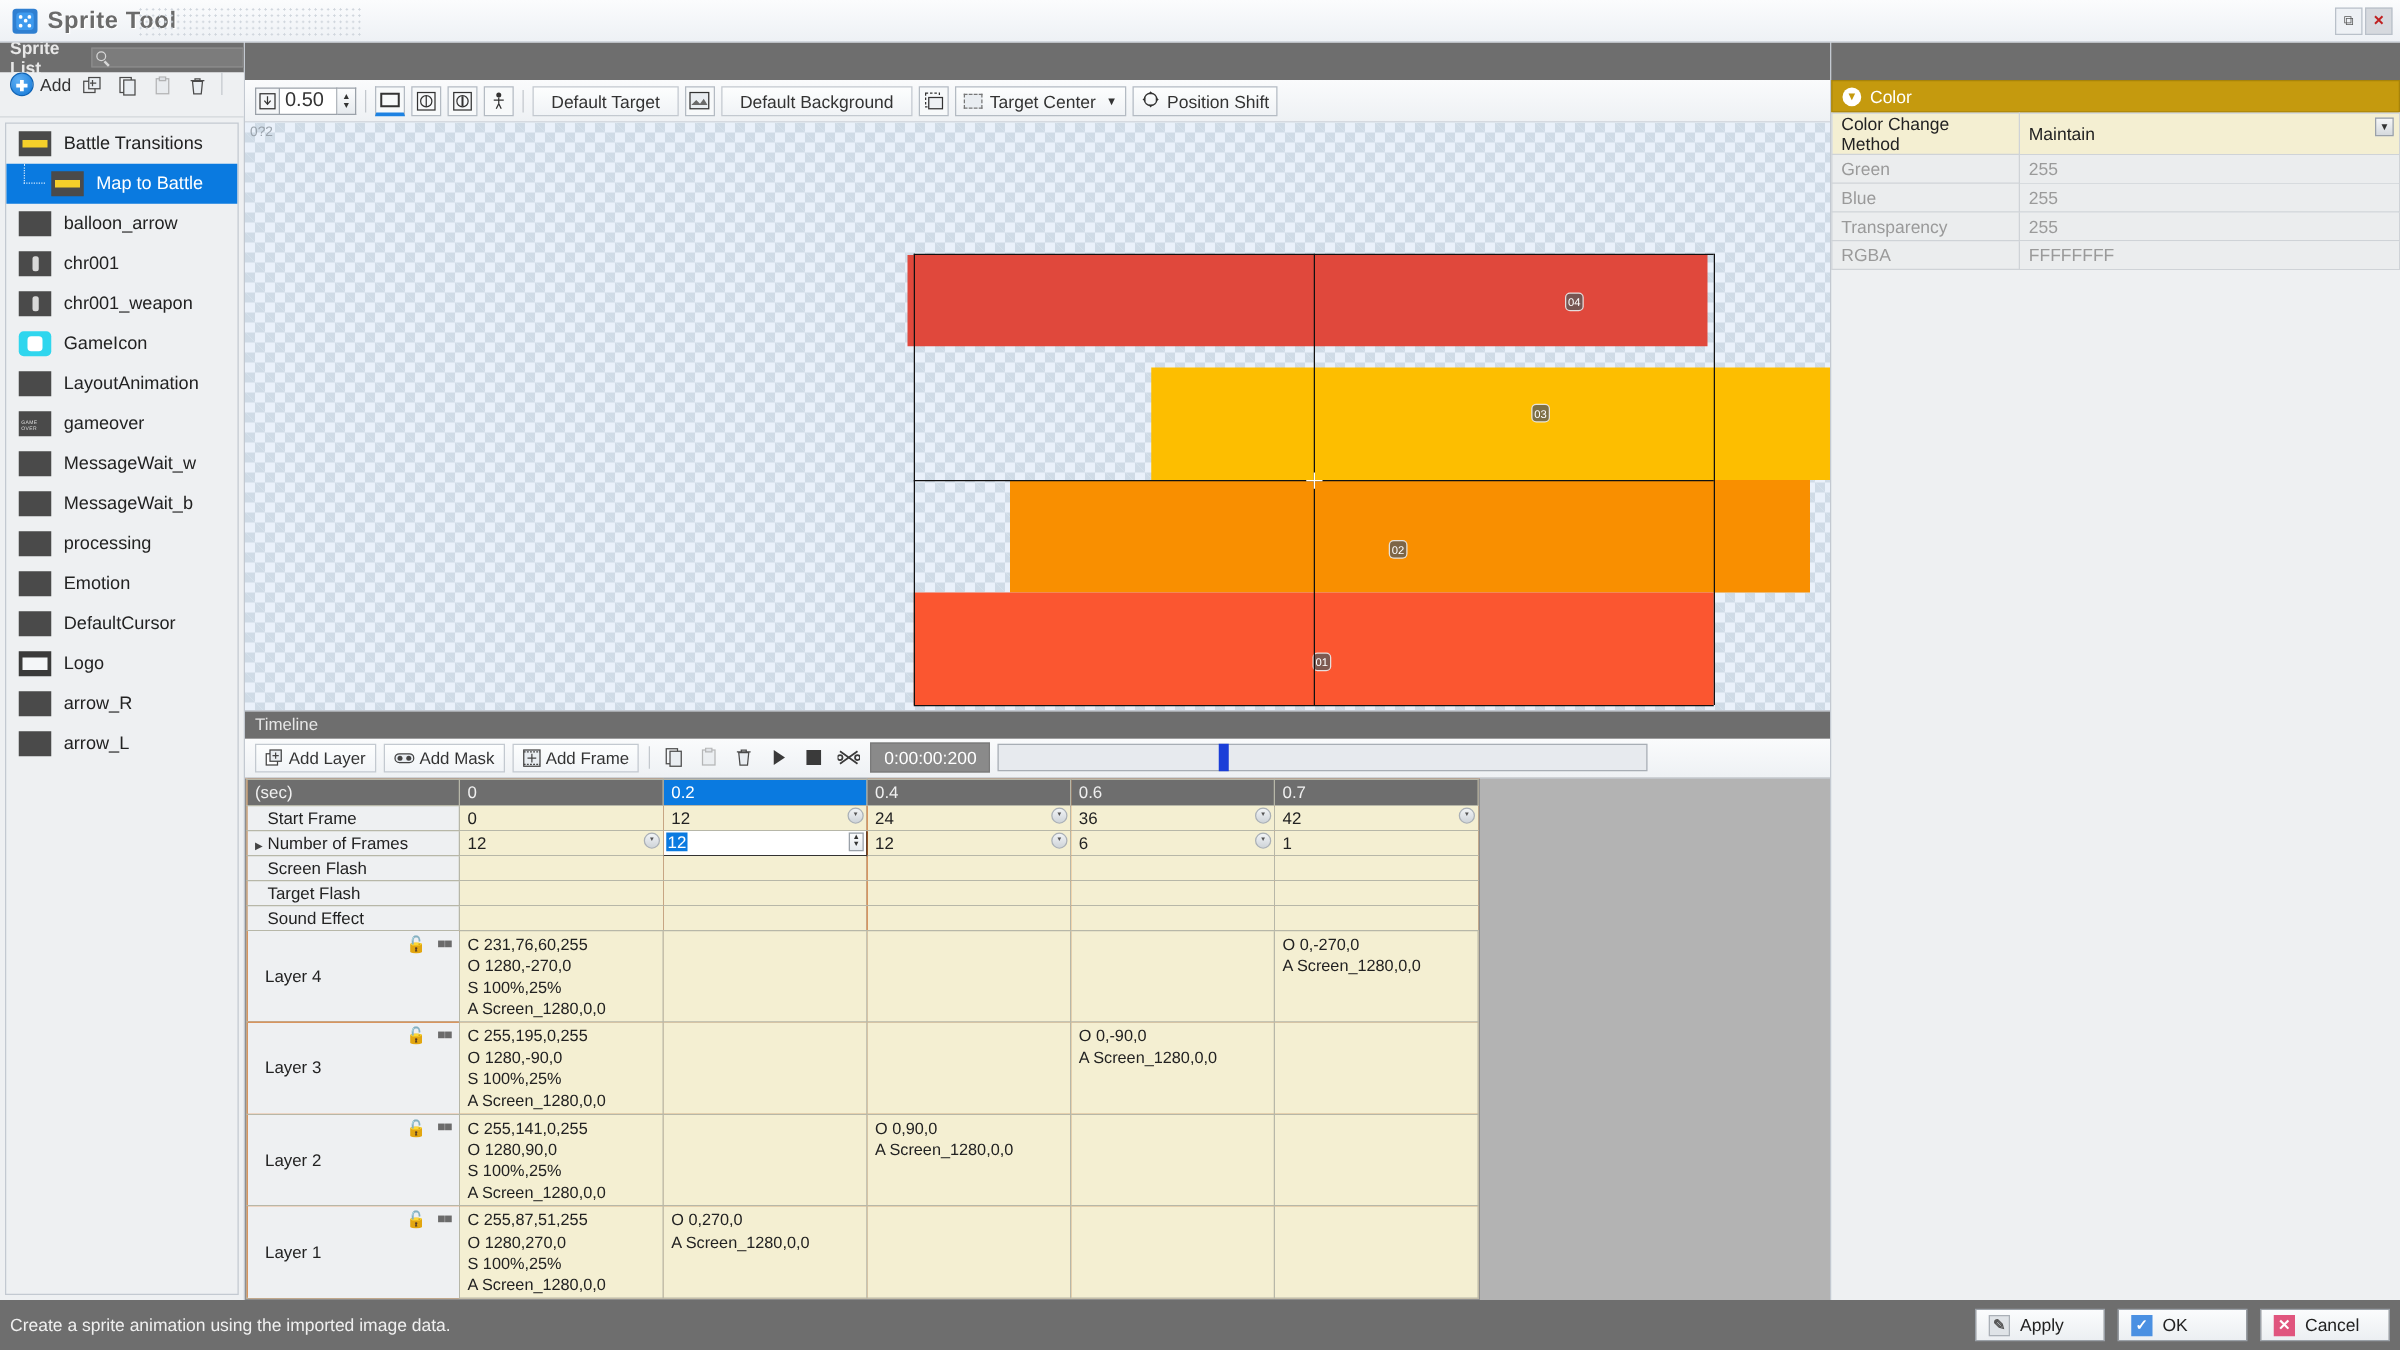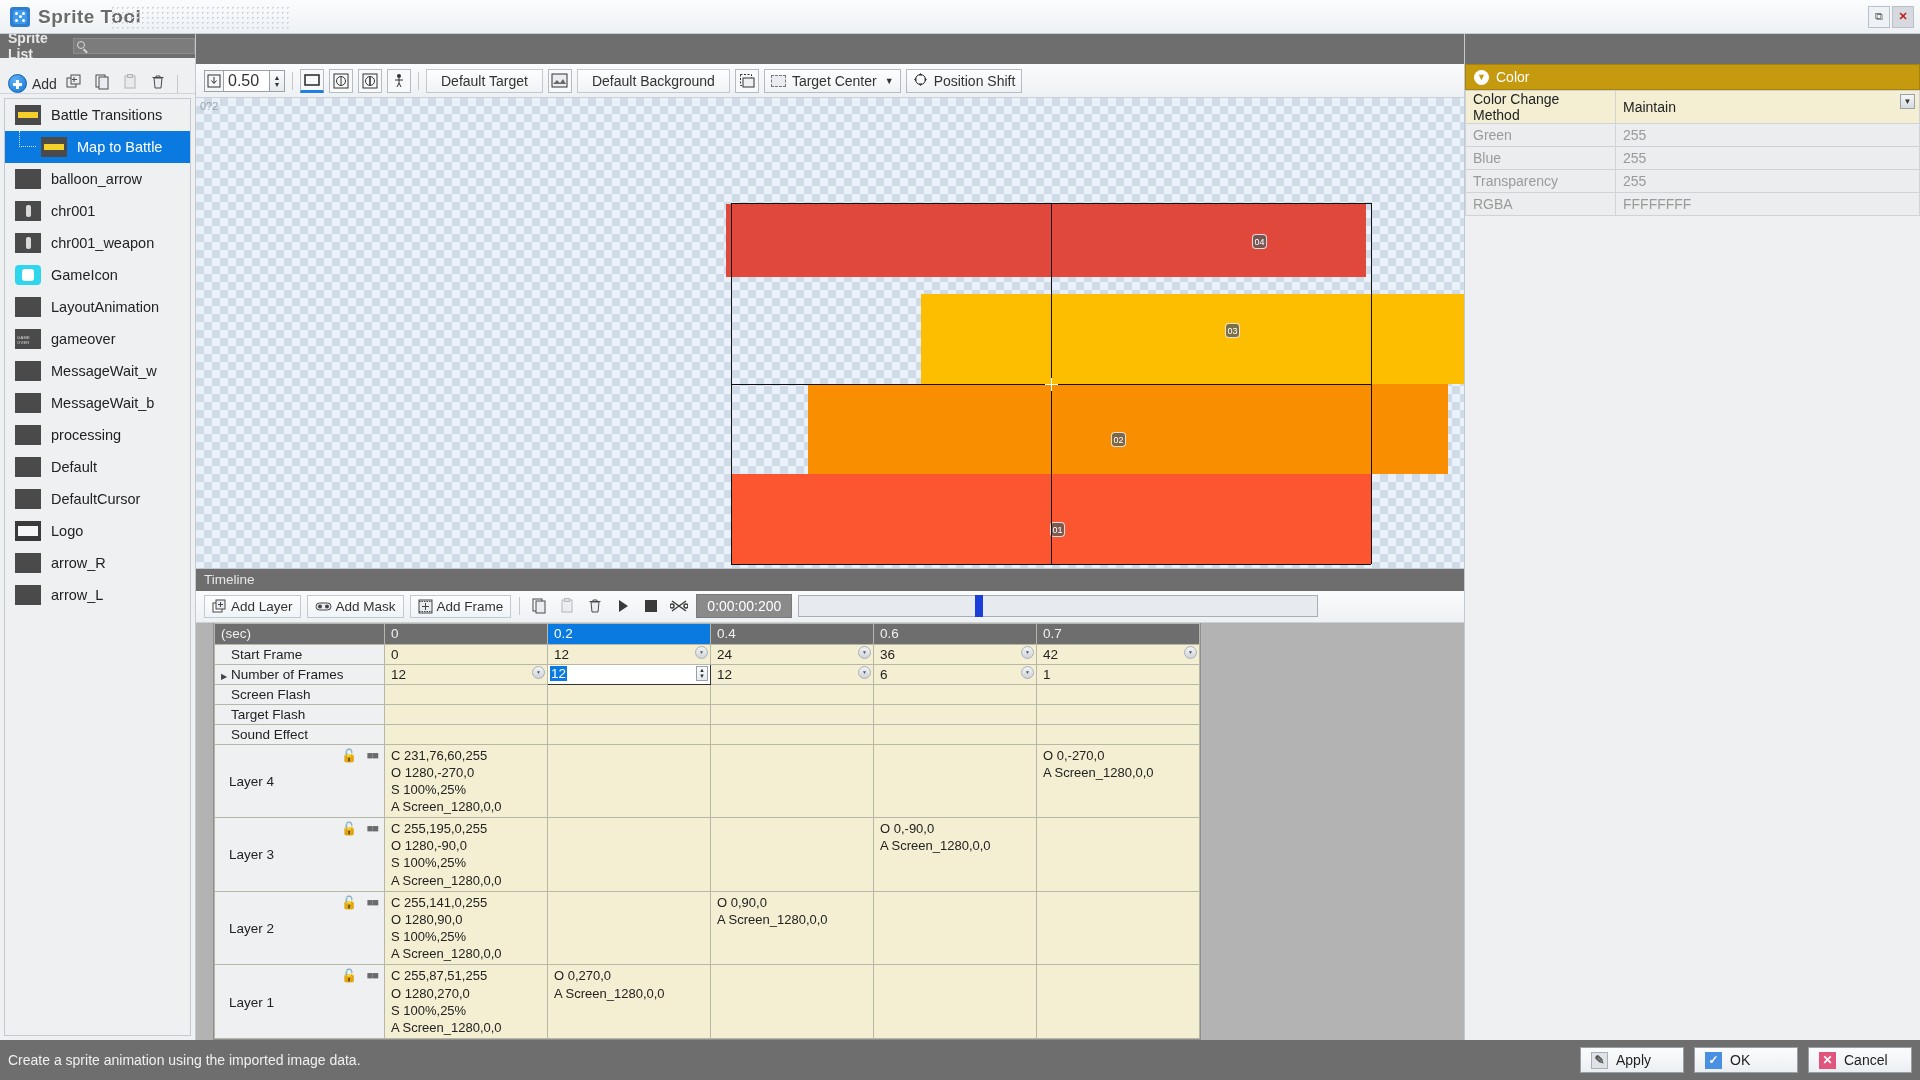--- a/index.html
+++ b/index.html
@@ -45,21 +45,21 @@
   .sidebar { width: 196px; flex: none; display: flex; flex-direction: column;
              border-right: 1px solid #c3c9d1; background: #eef0f2; }
   .sidebar-header { height: 24px; background: #6e6e6e; display: flex; align-items: center;
                     padding-left: 8px; color: #e8e8e8; font-size: 14px; font-weight: bold; }
   .sl-search { width: 150px; height: 16px; margin-left: 10px; background: #7c7c7c;
                border: 1px solid #8d8d8d; position: relative; }
   .sl-search .mag { position:absolute; left:3px; top:2px; width:8px;height:8px;
                     border:1.5px solid #d8d8d8;border-radius:50%; }
   .sl-search .mag::after{content:'';position:absolute;right:-4px;bottom:-3px;width:5px;height:1.5px;
                     background:#d8d8d8;transform:rotate(45deg);}
-  .sidebar-toolbar { height: 36px; display: flex; align-items: flex-end; gap: 6px;
+  .sidebar-toolbar { height: 36px; display: flex; align-items: flex-start; gap: 6px;
                      padding: 0 8px; background: #eef0f2; border-bottom: 1px solid #d2d6da; }
   .tb-add { display: flex; align-items: center; gap: 5px; font-size: 14px; color: #333; }
   .plus-circle { width: 19px; height: 19px; border-radius: 50%;
                  background: radial-gradient(circle at 35% 30%, #5fb0f5, #1176d6);
                  position: relative; border: 1px solid #0e62b4; }
   .plus-circle::before, .plus-circle::after { content:''; position:absolute; background:#fff; }
   .plus-circle::before { left: 4px; top: 8px; width: 9px; height: 3px; }
   .plus-circle::after { left: 7px; top: 5px; width: 3px; height: 9px; }
   .icon-btn { width: 22px; height: 22px; display: flex; align-items: center;
               justify-content: center; color: #4a4a4a; }
@@ -151,21 +151,21 @@
   .tl-ico { width: 22px; height: 22px; display: flex; align-items: center;
             justify-content: center; color: #4d4d4d; }
   .time-display { height: 24px; padding: 0 10px; background: #8a8a8a; color: #fff;
                   font-size: 14px; display: flex; align-items: center;
                   border: 1px solid #7a7a7a; }
   .scrub { flex: 1; height: 22px; background: #e7eaee; border: 1px solid #a8aeb5;
            position: relative; max-width: 520px; }
   .scrub .head { position: absolute; top: -1px; width: 8px; height: 22px; background: #1a3ed8; }
 
   .grid-wrap { background: #b3b3b3; padding: 0 0 0 0; flex: 1; min-height: 0; display: flex; }
-  .grid { border: 1px solid #8e8e8e; background: #f97316; border-top: none; margin-left: 17px; }
+  .grid { border: 1px solid #8e8e8e; background: #f97316; border-top: none; }
   table.tl { border-collapse: collapse; table-layout: fixed; font-size: 13.5px; color: #222; }
   table.tl td, table.tl th { border: 1px solid #b7b7a8; padding: 2px 6px; vertical-align: top;
                              text-align: left; font-weight: normal; }
   .col-name { width: 170px; }
   .col-cell { width: 163px; }
   thead th { background: #6e6e6e; color: #f0f0f0; height: 21px; border-color: #5e5e5e;
              font-size: 13.5px; padding-top: 2px; }
   thead th.sel { background: #0a7ae0; color: #fff; }
   .row-label { background: #eef0f2; color: #222; }
   .cell-val { background: #f4efd2; position: relative; height: 17px; }
@@ -319,21 +319,21 @@
           <div class="sp-item root">
             <span class="sp-thumb "></span>
             <span class="sp-label">MessageWait_b</span>
           </div>
           <div class="sp-item root">
             <span class="sp-thumb "></span>
             <span class="sp-label">processing</span>
           </div>
           <div class="sp-item root">
             <span class="sp-thumb "></span>
-            <span class="sp-label">Default</span>
+            <span class="sp-label">Emotion</span>
           </div>
           <div class="sp-item root">
             <span class="sp-thumb "></span>
             <span class="sp-label">DefaultCursor</span>
           </div>
           <div class="sp-item root">
             <span class="sp-thumb thumb-logo"></span>
             <span class="sp-label">Logo</span>
           </div>
           <div class="sp-item root">

